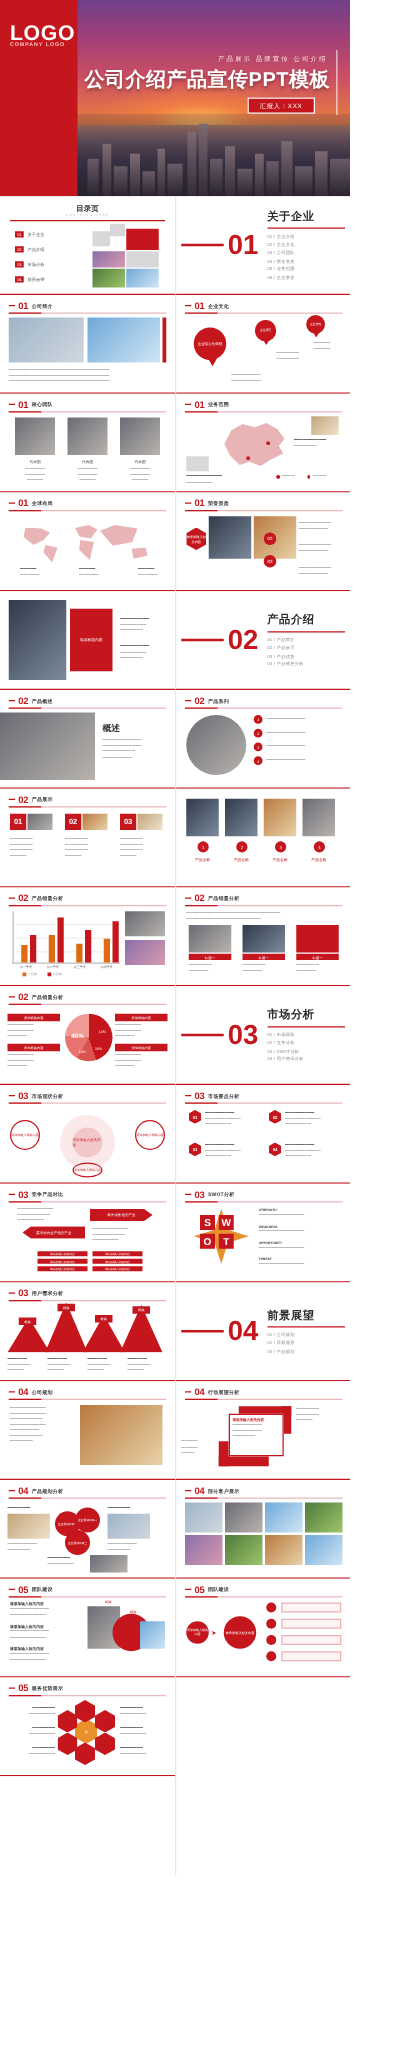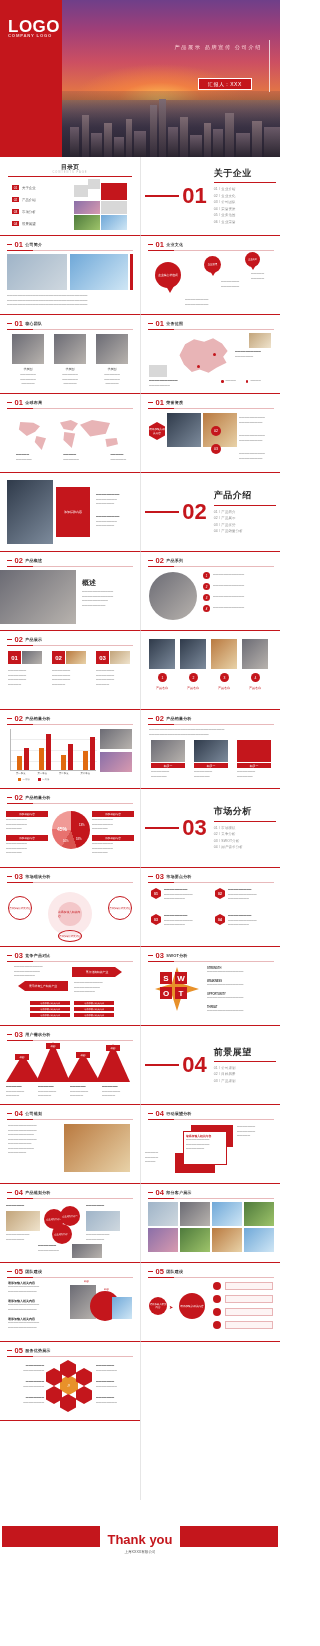--- a/index.html
+++ b/index.html
@@ -160,20 +160,21 @@
       <div class="bld l" style="left:225px;width:9px;height:44px"></div>
       <div class="bld" style="left:236px;width:14px;height:24px"></div>
       <div class="bld l" style="left:252px;width:10px;height:36px"></div>
       <div class="bld" style="left:264px;width:16px;height:30px"></div>
     </div>
     <div class="cover-leftbar"></div>
     <div class="logo-txt">LOGO</div>
     <div class="logo-sub">COMPANY LOGO</div>
     <div class="cover-vline"></div>
     <div class="cover-kicker">产品展示  品牌宣传  公司介绍</div>
+    <div class="cover-title">公司介绍产品宣传PPT模板</div>
     <div class="cover-badge">汇报人：XXX</div>
   </div>
 
   <div class="grid">
 
     <div class="slide">
       <div class="toc-t">目录页</div>
       <div class="toc-s">CONTENTS  PAGE</div>
       <div class="toc-rule"></div>
       <div class="toc-row" style="left:12px;top:28px">
@@ -994,20 +995,14 @@
           <span class="tl faint">▬▬▬▬▬▬▬▬</span>
         </div>
     </div>
 
     <div class="slide rt blank"></div>
 
     <div class="slide blank"></div>
     <div class="slide rt blank"></div>
   </div>
 
-  <div class="end">
-    <div class="end-bar" style="left:2px;width:98px"></div>
-    <div class="end-bar" style="right:2px;width:98px"></div>
-    <div class="ty">Thank you</div>
-    <div class="ty-sub">上海XXXX有限公司</div>
-  </div>
 
 </div>
 
 </body></html>

